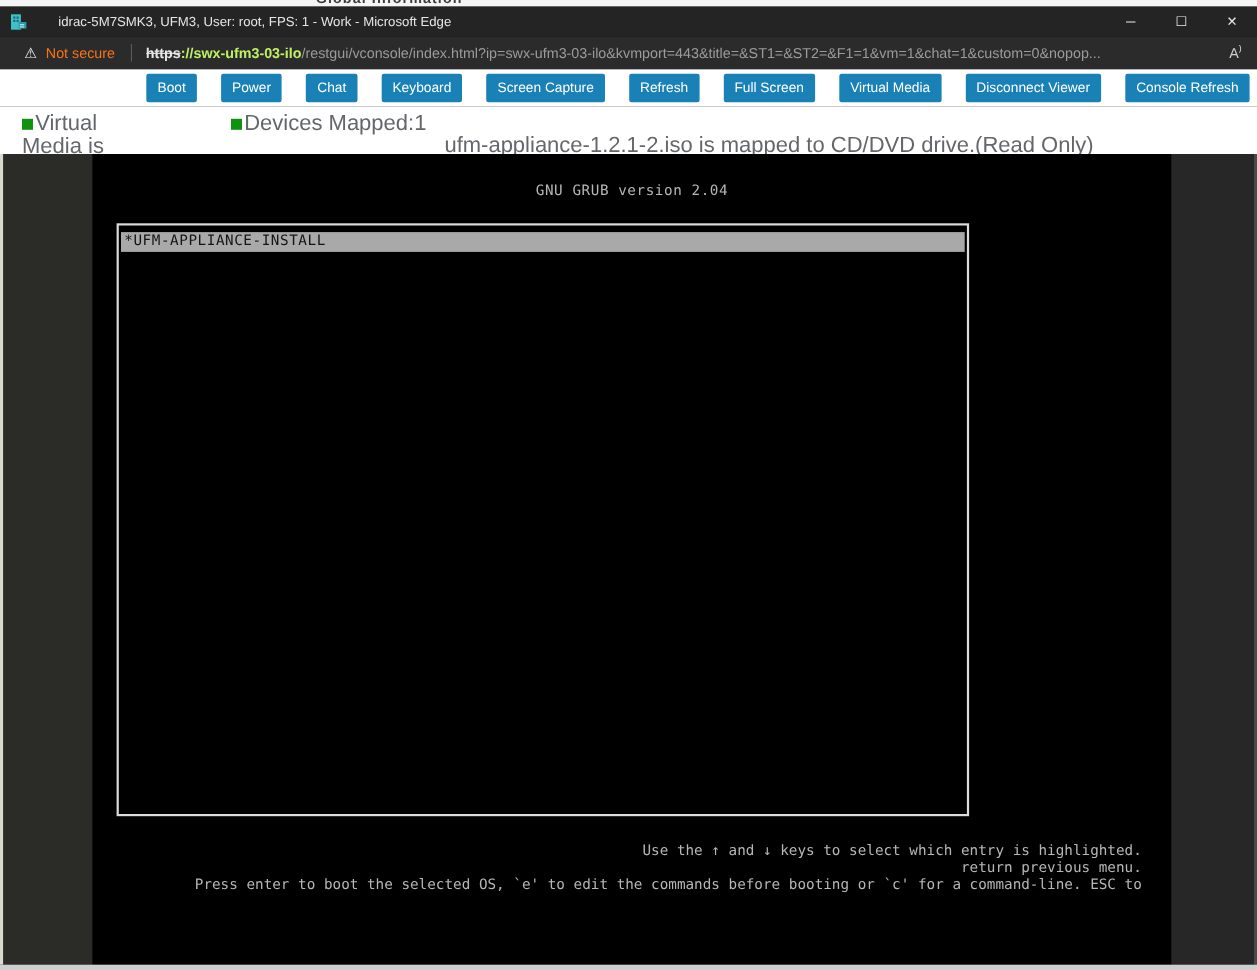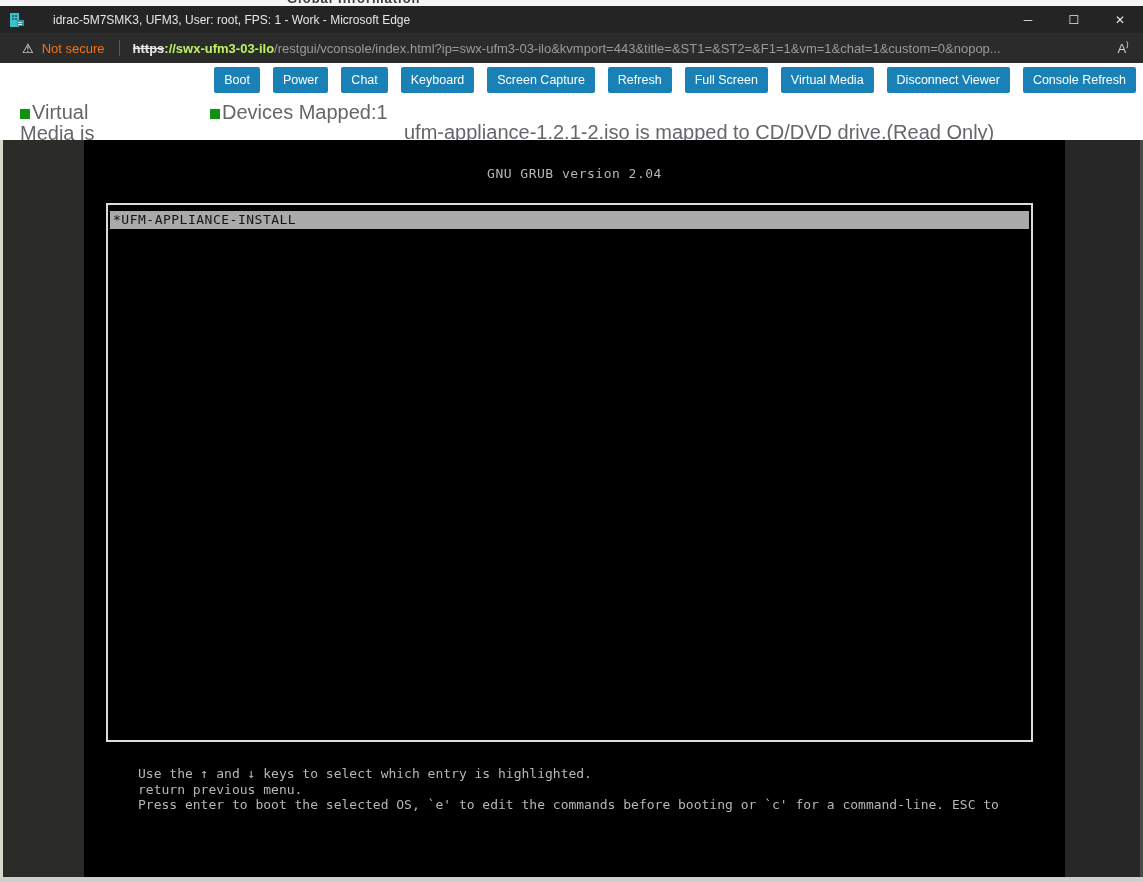--- a/index.html
+++ b/index.html
@@ -30,21 +30,21 @@
   .addr-divider { width: 1px; height: 16px; background: #5a5a5a; margin-right: 13px; }
   .url { white-space: nowrap; overflow: hidden; flex: 1; }
   .url .scheme { color: #e8e8e8; text-decoration: line-through; font-weight: bold; }
   .url .host { color: #bef264; font-weight: bold; }
   .url .path { color: #9b9b9b; }
   .read-aloud { margin: 0 14px 0 8px; color: #cfcfcf; font-size: 13px; flex: 0 0 auto; }
 
   
   .toolbar { position: absolute; left: 0; top: 63px; width: 1143px; height: 34px;
     background: #ffffff; display: flex; align-items: center; justify-content: flex-end;
-    gap: 13px; padding-right: 7px; }
+    gap: 22px; padding-right: 7px; }
   .tb-btn { background: #1a81b6; color: #ffffff; font-size: 12.5px; border: none;
     padding: 6px 10px; border-radius: 2px; cursor: pointer; white-space: nowrap;
     font-family: "Liberation Sans", sans-serif; }
 
   
   .statusbar { position: absolute; left: 0; top: 97px; width: 1143px; height: 43px;
     background: #ffffff; font-size: 20px; color: #63666a; }
   .st-item { position: absolute; top: 5px; line-height: 21px; }
   .st-vm { left: 20px; width: 128px; }
   .st-dev { left: 210px; }
@@ -63,28 +63,28 @@
     background: #272727; }
   .edge-strip-right { position: absolute; left: 1140px; top: 0; width: 3px; height: 737px;
     background: #4a4a4a; }
   .bottom-strip { position: absolute; left: 0; top: 877px; width: 1143px; height: 5px;
     background: #cfcfcf; }
 
   .console { position: absolute; left: 84px; top: 0; width: 981px; height: 737px;
     background: #000000; font-family: "DejaVu Sans Mono", monospace; color: #b6b6b6; padding-left: 22px; }
   .grub-title { position: absolute; top: 26px; left: 0; width: 100%; text-align: center;
     font-size: 13px; letter-spacing: 0.5px; }
-  .grub-box { position: absolute; left: 22px; top: 63px; width: 927px; height: 539px;
+  .grub-box { position: absolute; left: 22px; top: 63px; width: 775px; height: 539px;
     border: 2px solid #dcdcdc; }
   .grub-entry { margin: 6px 2px 0 2px; height: 18px; background: #a9a9a9;
     color: #141414; font-size: 13px; line-height: 18px; padding-left: 3px;
     letter-spacing: 0.5px; white-space: nowrap; overflow: hidden; }
   .grub-help { position: absolute; left: 54px; top: 626px; width: 900px;
     font-size: 13px; line-height: 15.5px; letter-spacing: 0px; }
-  .grub-help div { white-space: nowrap; }
+  .grub-help div { white-space: nowrap; text-align: right; }
 </style>
 </head>
 <body>
 
 <div class="top-sliver">
   <span class="frag">Global Information</span>
 </div>
 
 <div class="titlebar">
   <svg class="favicon" viewBox="0 0 16 16">

